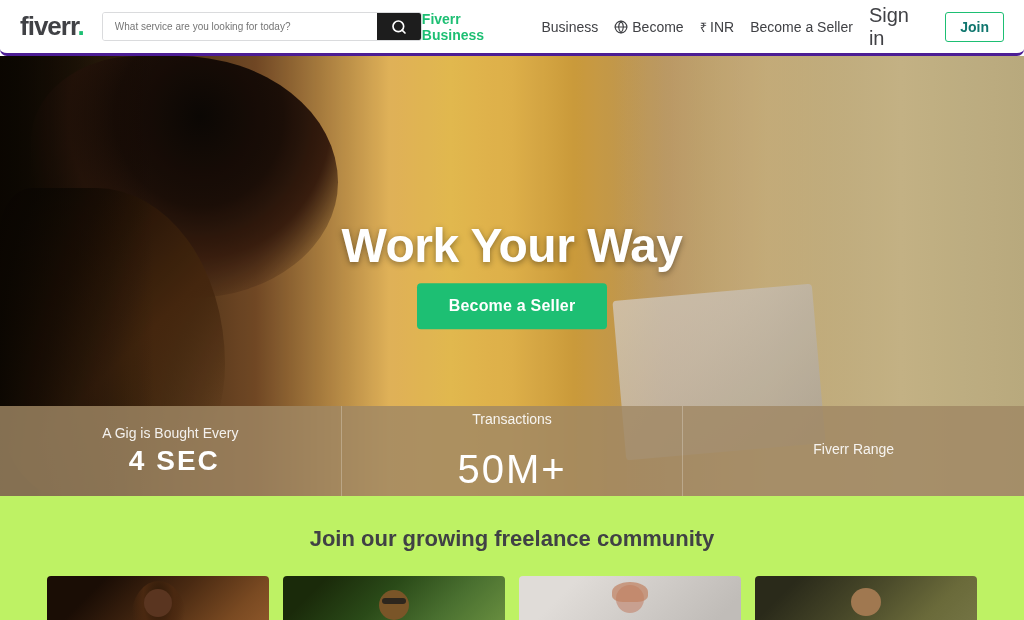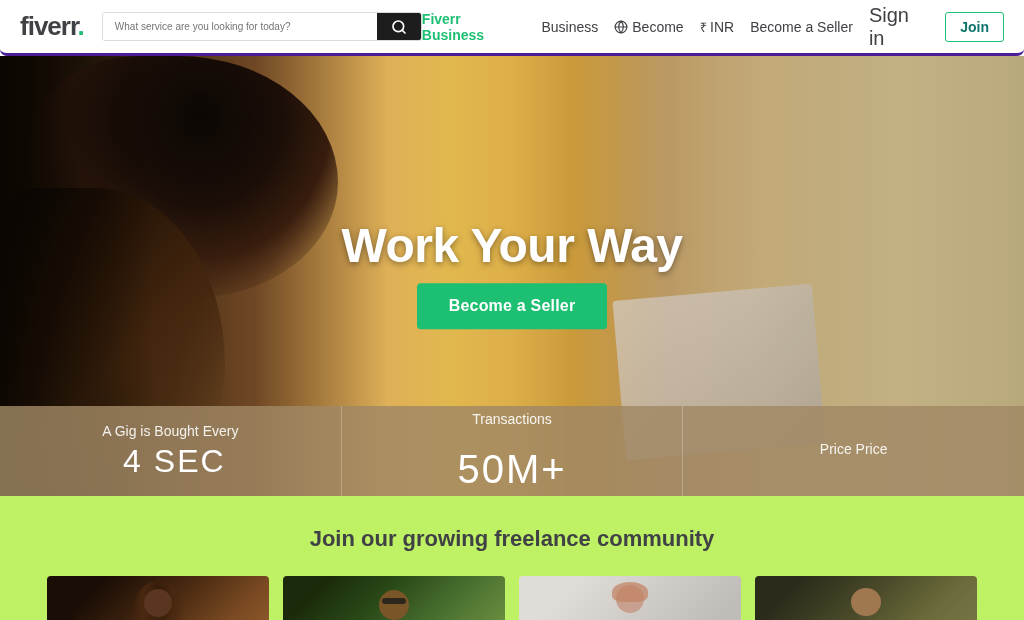--- a/index.html
+++ b/index.html
@@ -67,30 +67,30 @@
   <div style="position:absolute;top:50%;left:50%;transform:translate(-50%,-52%);text-align:center;color:#fff;width:520px;">
     <h1 style="font-size:48px;font-weight:800;margin-bottom:10px;text-shadow:0 2px 6px rgba(0,0,0,0.4);letter-spacing:-0.5px;">Work Your Way</h1>
     <button style="background:#1dbf73;color:#fff;border:none;padding:14px 32px;font-size:16px;font-weight:600;border-radius:4px;cursor:pointer;letter-spacing:0.2px;">Become a Seller</button>
   </div>
 </section>
 
 <div style="display:flex;background:rgba(160,135,100,0.82);height:90px;position:relative;z-index:5;margin-top:-90px;">
 
   <div style="flex:1;display:flex;flex-direction:column;align-items:center;justify-content:center;color:#fff;border-right:1px solid rgba(255,255,255,0.25);">
     <span style="font-size:14px;margin-bottom:4px;opacity:0.9;">A Gig is Bought Every</span>
-    <span style="font-size:32px;font-weight:400;letter-spacing:2px;margin-left:8px;">4 SEC</span>
+    <span style="font-size:28px;font-weight:700;letter-spacing:2px;margin-left:8px;">4 SEC</span>
   </div>
 
   <div style="flex:1;display:flex;flex-direction:column;align-items:center;justify-content:center;color:#fff;border-right:1px solid rgba(255,255,255,0.25);">
     <span style="font-size:14px;margin-bottom:20px;opacity:0.9;">Transactions</span>
     <span style="font-size:40px;font-weight:400;letter-spacing:2px;">50M+</span>
   </div>
 
   <div style="flex:1;display:flex;flex-direction:column;align-items:center;justify-content:center;color:#fff;">
-    <span style="font-size:14px;margin-bottom:4px;opacity:0.9;">Price Price</span>
+    <span style="font-size:14px;margin-bottom:4px;opacity:0.9;">Fiverr Range</span>
   </div>
 </div>
 
 <section style="background:#bef264;padding:30px 20px 0;">
   <h2 style="text-align:center;font-size:22px;font-weight:700;color:#404145;margin-bottom:24px;">Join our growing freelance community</h2>
   <div style="display:flex;gap:14px;justify-content:center;">
 
     <div style="width:222px;height:80px;border-radius:4px;overflow:hidden;background:linear-gradient(135deg, #1a0d05 20%, #4a2a12 50%, #7a4a22 75%, #9a6030 100%);">
 
       <div style="width:100%;height:100%;display:flex;align-items:flex-end;justify-content:center;">

